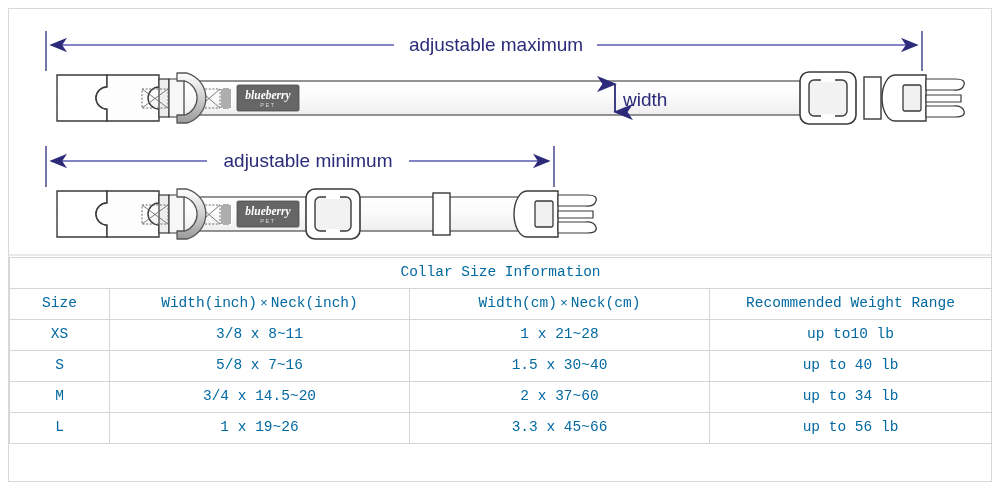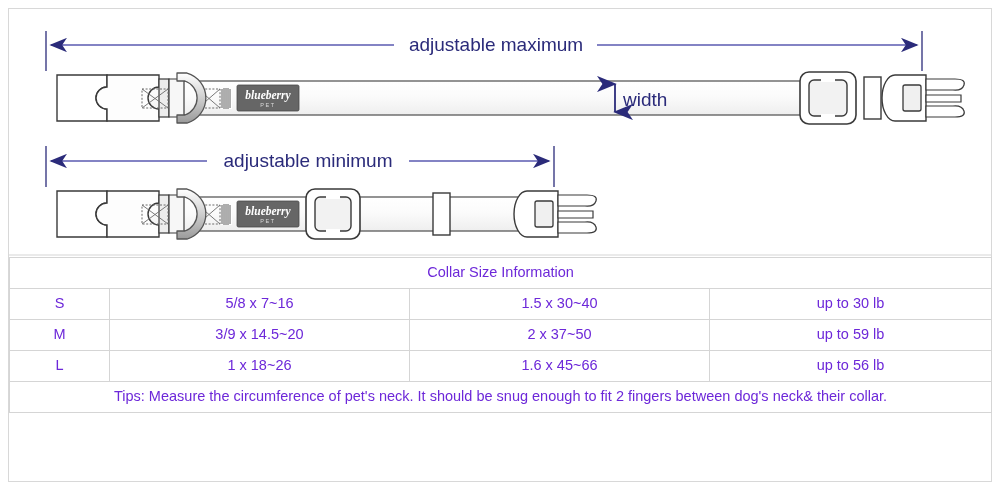--- a/index.html
+++ b/index.html
@@ -46,22 +46,22 @@
     position: absolute;
     left: 9px;
     top: 257px;
     width: 982px;
     height: 224px;
   }
   table.sizetable {
     border-collapse: collapse;
     width: 982px;
     table-layout: fixed;
-    font-family: Liberation Sans, sans-serif;
-    color: #6d28d9;
+    font-family: Liberation Mono, monospace;
+    color: #0369a1;
   }
   table.sizetable td {
     border: 1px solid #d5d5d5;
     padding: 0;
     height: 30px;
     font-size: 14.5px;
     text-align: center;
     vertical-align: middle;
     background: #ffffff;
     line-height: 1.1;
@@ -278,36 +278,45 @@
         <col class="col-size">
           <col class="col-inch">
           <col class="col-cm">
           <col class="col-weight">
       </colgroup>
       <tbody>
         <tr>
           <td class="title-cell" colspan="4">Collar Size Information</td>
         </tr>
         <tr>
+          <td>Size</td>
+          <td><span>Width(inch)</span><span class="times">×</span><span>Neck(inch)</span></td>
+          <td><span>Width(cm)</span><span class="times">×</span><span>Neck(cm)</span></td>
+          <td>Recommended Weight Range</td>
+        </tr>
+        <tr>
+          <td>XS</td>
+          <td>3/8 x 8~11</td>
+          <td>1 x 21~28</td>
+          <td>up to10 lb</td>
+        </tr>
+        <tr>
           <td>S</td>
           <td>5/8 x 7~16</td>
           <td>1.5 x 30~40</td>
-          <td>up to 30 lb</td>
+          <td>up to 40 lb</td>
         </tr>
         <tr>
           <td>M</td>
-          <td>3/9 x 14.5~20</td>
-          <td>2 x 37~50</td>
-          <td>up to 59 lb</td>
+          <td>3/4 x 14.5~20</td>
+          <td>2 x 37~60</td>
+          <td>up to 34 lb</td>
         </tr>
         <tr>
           <td>L</td>
-          <td>1 x 18~26</td>
-          <td>1.6 x 45~66</td>
+          <td>1 x 19~26</td>
+          <td>3.3 x 45~66</td>
           <td>up to 56 lb</td>
-        </tr>
-        <tr>
-          <td class="tips-cell" colspan="4">Tips: Measure the circumference of pet's neck. It should be snug enough to fit 2 fingers between dog's neck&amp; their collar.</td>
         </tr>
       </tbody>
     </table>
   </div>
 </div>
 
 </body></html>

